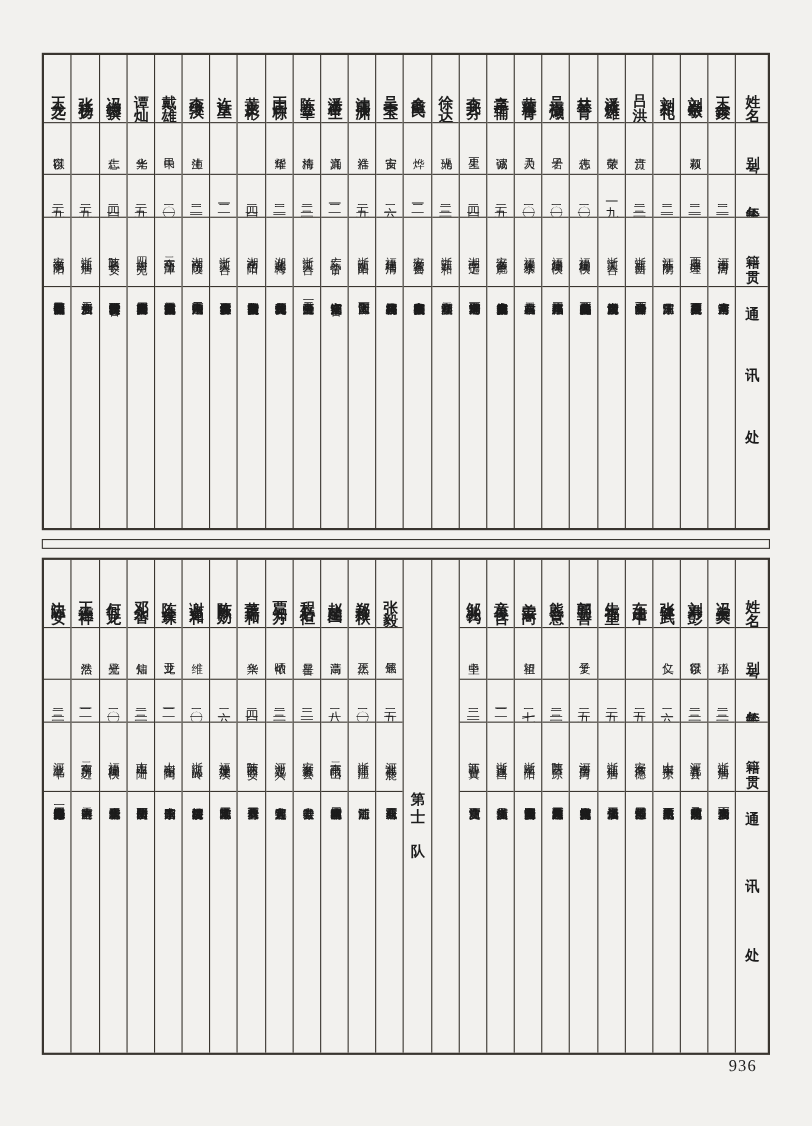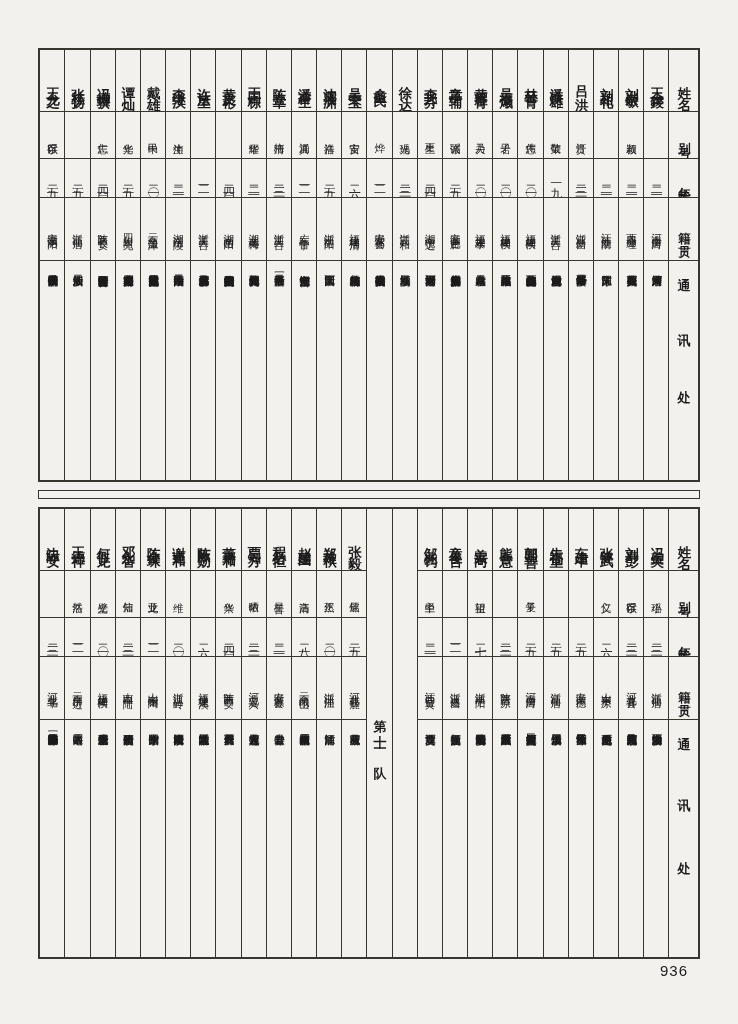--- a/index.html
+++ b/index.html
@@ -58,21 +58,21 @@
   .header-col .c-alias .vtext,
   .header-col .c-age .vtext,
   .header-col .c-origin .vtext{font-size:12.5px;letter-spacing:normal;}
   .header-col .c-name .vtext{font-size:13.5px;}
   .header-col .c-address .vtext{font-size:13px;}
   .flat-col .cell-full{flex:1 1 0;display:flex;justify-content:center;align-items:center;}
   .divider-col .vtext{font-size:13px;font-weight:bold;}
   .page-number{
     position:absolute;right:50px;top:962px;
     font-size:15px;letter-spacing:1px;
-    font-family:Liberation Sans, sans-serif;
+    font-family:Liberation Serif, serif;
   }
 </style>
 </head>
 <body>
 
 <div class="page">
   <div class="sheet">
     <div class="table" id="table-0">
         <div class="col header-col">
           <div class="cell c-name">

